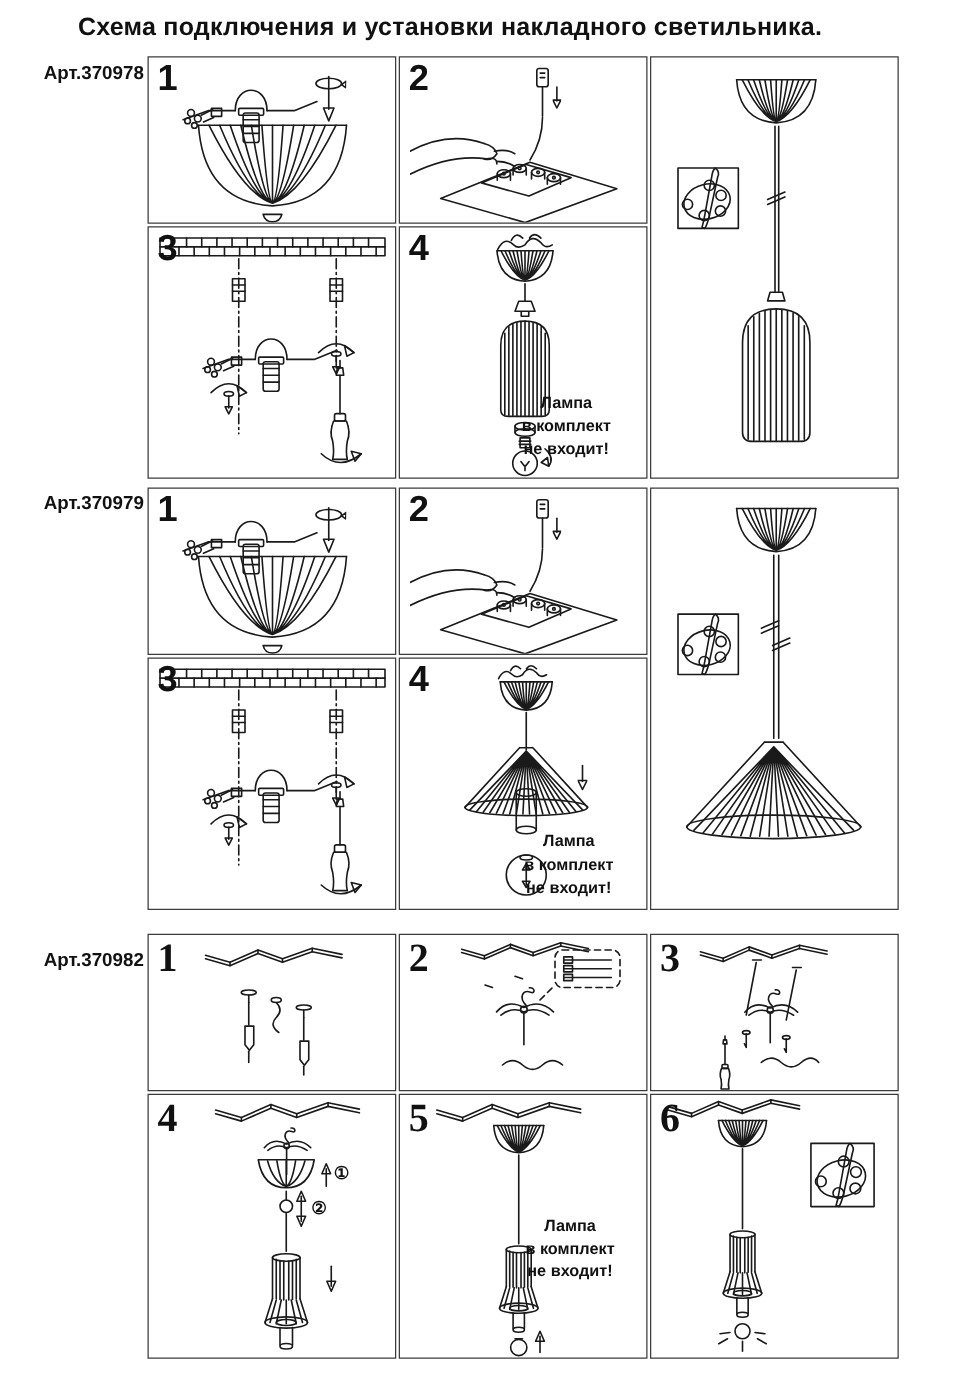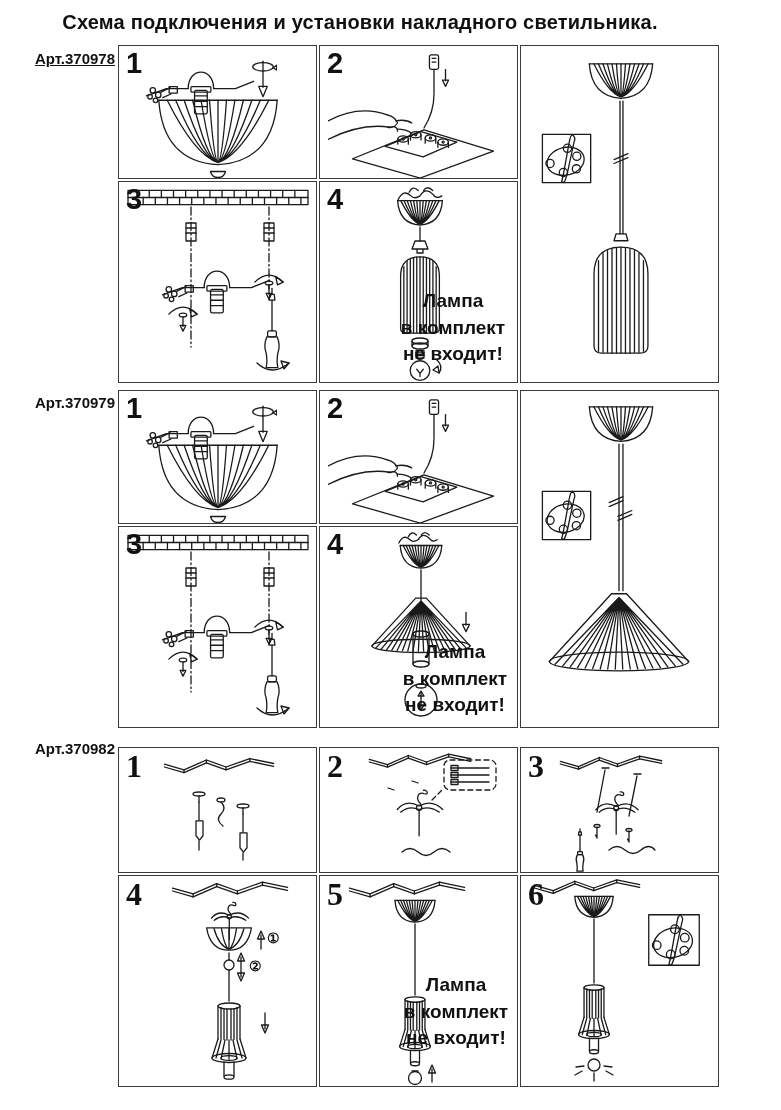--- a/index.html
+++ b/index.html
@@ -3,34 +3,34 @@
 <meta charset="utf-8">
 <style>
   html,body { margin:0; padding:0; background:#ffffff; }
   body { width:781px; height:1110px; position:relative;
          font-family:"Liberation Sans", sans-serif; color:#111; overflow:hidden; }
 
   .title { position:absolute; top:11px; left:0; width:720px; text-align:center;
            font-size:20px; font-weight:bold; letter-spacing:.2px; }
 
   .art { position:absolute; left:35px; font-size:15px; font-weight:bold; }
-  #art1 { top:50px;text-decoration:underline; } #art2 { top:394px;text-align:right; } #art3 { top:740px; }
+  #art1 { top:50px; } #art2 { top:394px;text-align:right; } #art3 { top:760px; }
 
   .section { position:absolute; left:118px; width:601px; display:grid; gap:2px; }
   #sec1 { top:45px;  height:338px; grid-template-columns:199px 199px 199px; grid-template-rows:134px 202px; }
   #sec2 { top:390px; height:338px; grid-template-columns:199px 199px 199px; grid-template-rows:134px 202px; }
   #sec3 { top:747px; height:340px; grid-template-columns:199px 199px 199px; grid-template-rows:126px 212px; }
 
   .cell { border:1.4px solid #3c3c3c; position:relative; background:#fff; box-sizing:border-box; }
   .panel { grid-column:3; grid-row:1 / span 2; }
 
   .num { position:absolute; top:2px; left:7px; font-size:29px; font-weight:bold; line-height:1.05; z-index:3; }
   .num-serif { font-family:"Liberation Serif", serif; font-size:32px; font-weight:700; }
 
-  .note { position:absolute; font-size:19px; font-weight:bold; text-align:center;
+  .note { position:absolute; font-size:13px; font-weight:bold; text-align:center;
           white-space:pre-line; line-height:1.4; z-index:3; }
   .note1 { right:4px;  bottom:14px; width:120px; }
   .note2 { right:2px;  bottom:8px;  width:120px; }
   .note3 { right:4px;  top:96px;    width:114px; }
 
   .mark { position:absolute; font-size:14px; font-weight:bold; z-index:3; }
 
   svg.draw { position:absolute; left:0; top:0; width:100%; height:100%; display:block; }
 
   #defs { position:absolute; width:0; height:0; overflow:hidden; }

